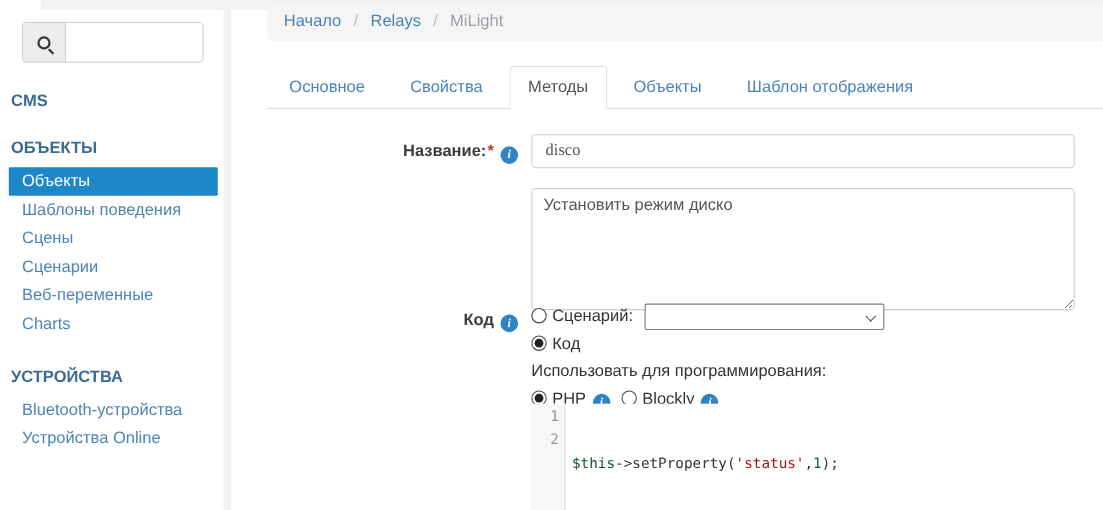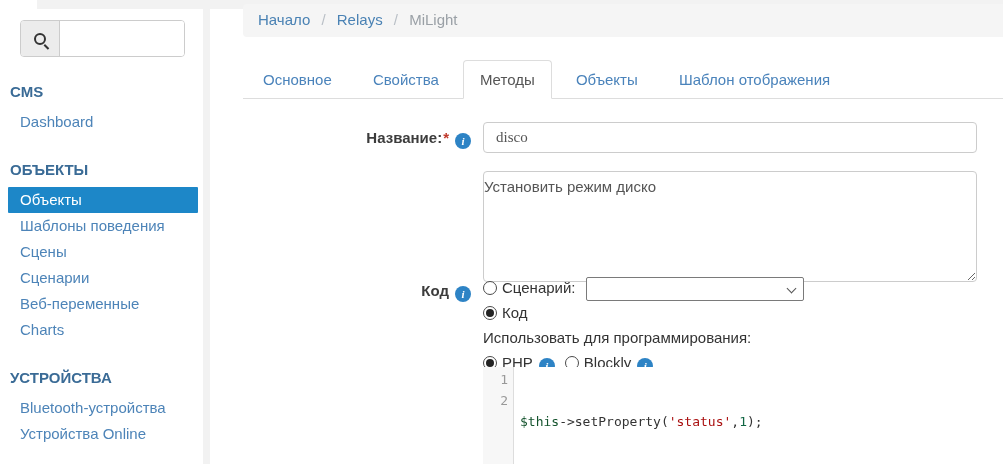--- a/index.html
+++ b/index.html
@@ -33,21 +33,21 @@
   .tabs { position:absolute; left:243px; top:59px; right:0; height:40px; border-bottom:1px solid #ddd; }
   .tab { display:inline-block; padding:10px 16px; margin-left:3px; color:#4a83bb; cursor:pointer; border:1px solid transparent; border-radius:4px 4px 0 0; position:relative; top:1px; }
   .tab.active { background:#fff; color:#555; border-color:#ddd; border-bottom-color:#fff; cursor:default; }
 
   
   .flabel { position:absolute; left:243px; width:228px; text-align:right; font-weight:bold; color:#3c3c3c; white-space:nowrap; }
   .req { color:#c0392b; font-weight:bold; margin-left:1px; }
   .info-icon { display:inline-block; width:16px; height:16px; border-radius:50%; background:#2d83c5; color:#fff; font-size:11px; line-height:16px; text-align:center; font-weight:bold; font-style:italic; font-family:"Liberation Serif", serif; margin-left:6px; vertical-align:-2px; cursor:pointer; }
 
   .name-input { position:absolute; left:483px; top:122px; width:494px; height:31px; border:1px solid #ccc; border-radius:4px; padding:0 12px; font-size:15px; color:#555; font-family:Liberation Serif, serif; }
-  .desc-area { position:absolute; left:483px; top:171px; width:494px; height:111px; border:1px solid #ccc; border-radius:4px; padding:6px 0; font-size:15px; color:#555; font-family:"Liberation Sans", sans-serif; resize:both; }
+  .desc-area { position:absolute; left:483px; top:171px; width:494px; height:111px; border:1px solid #ccc; border-radius:4px; padding:6px 10px; font-size:15px; color:#555; font-family:"Liberation Sans", sans-serif; resize:both; }
 
   .code-controls { position:absolute; left:483px; top:276px; }
   .ctl-row { height:25px; line-height:24px; white-space:nowrap; color:#333; }
   .radio { display:inline-block; width:14px; height:14px; border:1px solid #4a4a4a; border-radius:50%; vertical-align:-2px; margin-right:5px; background:#fff; position:relative; cursor:pointer; }
   .radio.checked::after { content:""; position:absolute; left:2px; top:2px; width:8px; height:8px; background:#222; border-radius:50%; }
   .scenario-select { display:inline-block; width:218px; height:24px; border:1px solid #7a7a7a; border-radius:2px; background:#fff; vertical-align:middle; margin-left:6px; position:relative; cursor:pointer; }
   .scenario-select .caret { position:absolute; right:8px; top:7px; width:7px; height:7px; border-right:1.5px solid #555; border-bottom:1.5px solid #555; transform:rotate(45deg); }
   .radio-label { margin-right:4px; }
   .gap-right { margin-right:10px; }
 
@@ -70,21 +70,20 @@
 
   <div class="sidebar">
     <div class="search-group">
       <div class="search-btn">
         <span class="mag"></span>
       </div>
       <input class="search-input" value="" style="">
     </div>
 
     <div class="side-header">CMS</div>
-    <div class="side-item">Dashboard</div>
 
     <div class="side-header">ОБЪЕКТЫ</div>
     <div class="side-item active">Объекты</div>
     <div class="side-item">Шаблоны поведения</div>
     <div class="side-item">Сцены</div>
     <div class="side-item">Сценарии</div>
     <div class="side-item">Веб-переменные</div>
     <div class="side-item">Charts</div>
 
     <div class="side-header">УСТРОЙСТВА</div>

